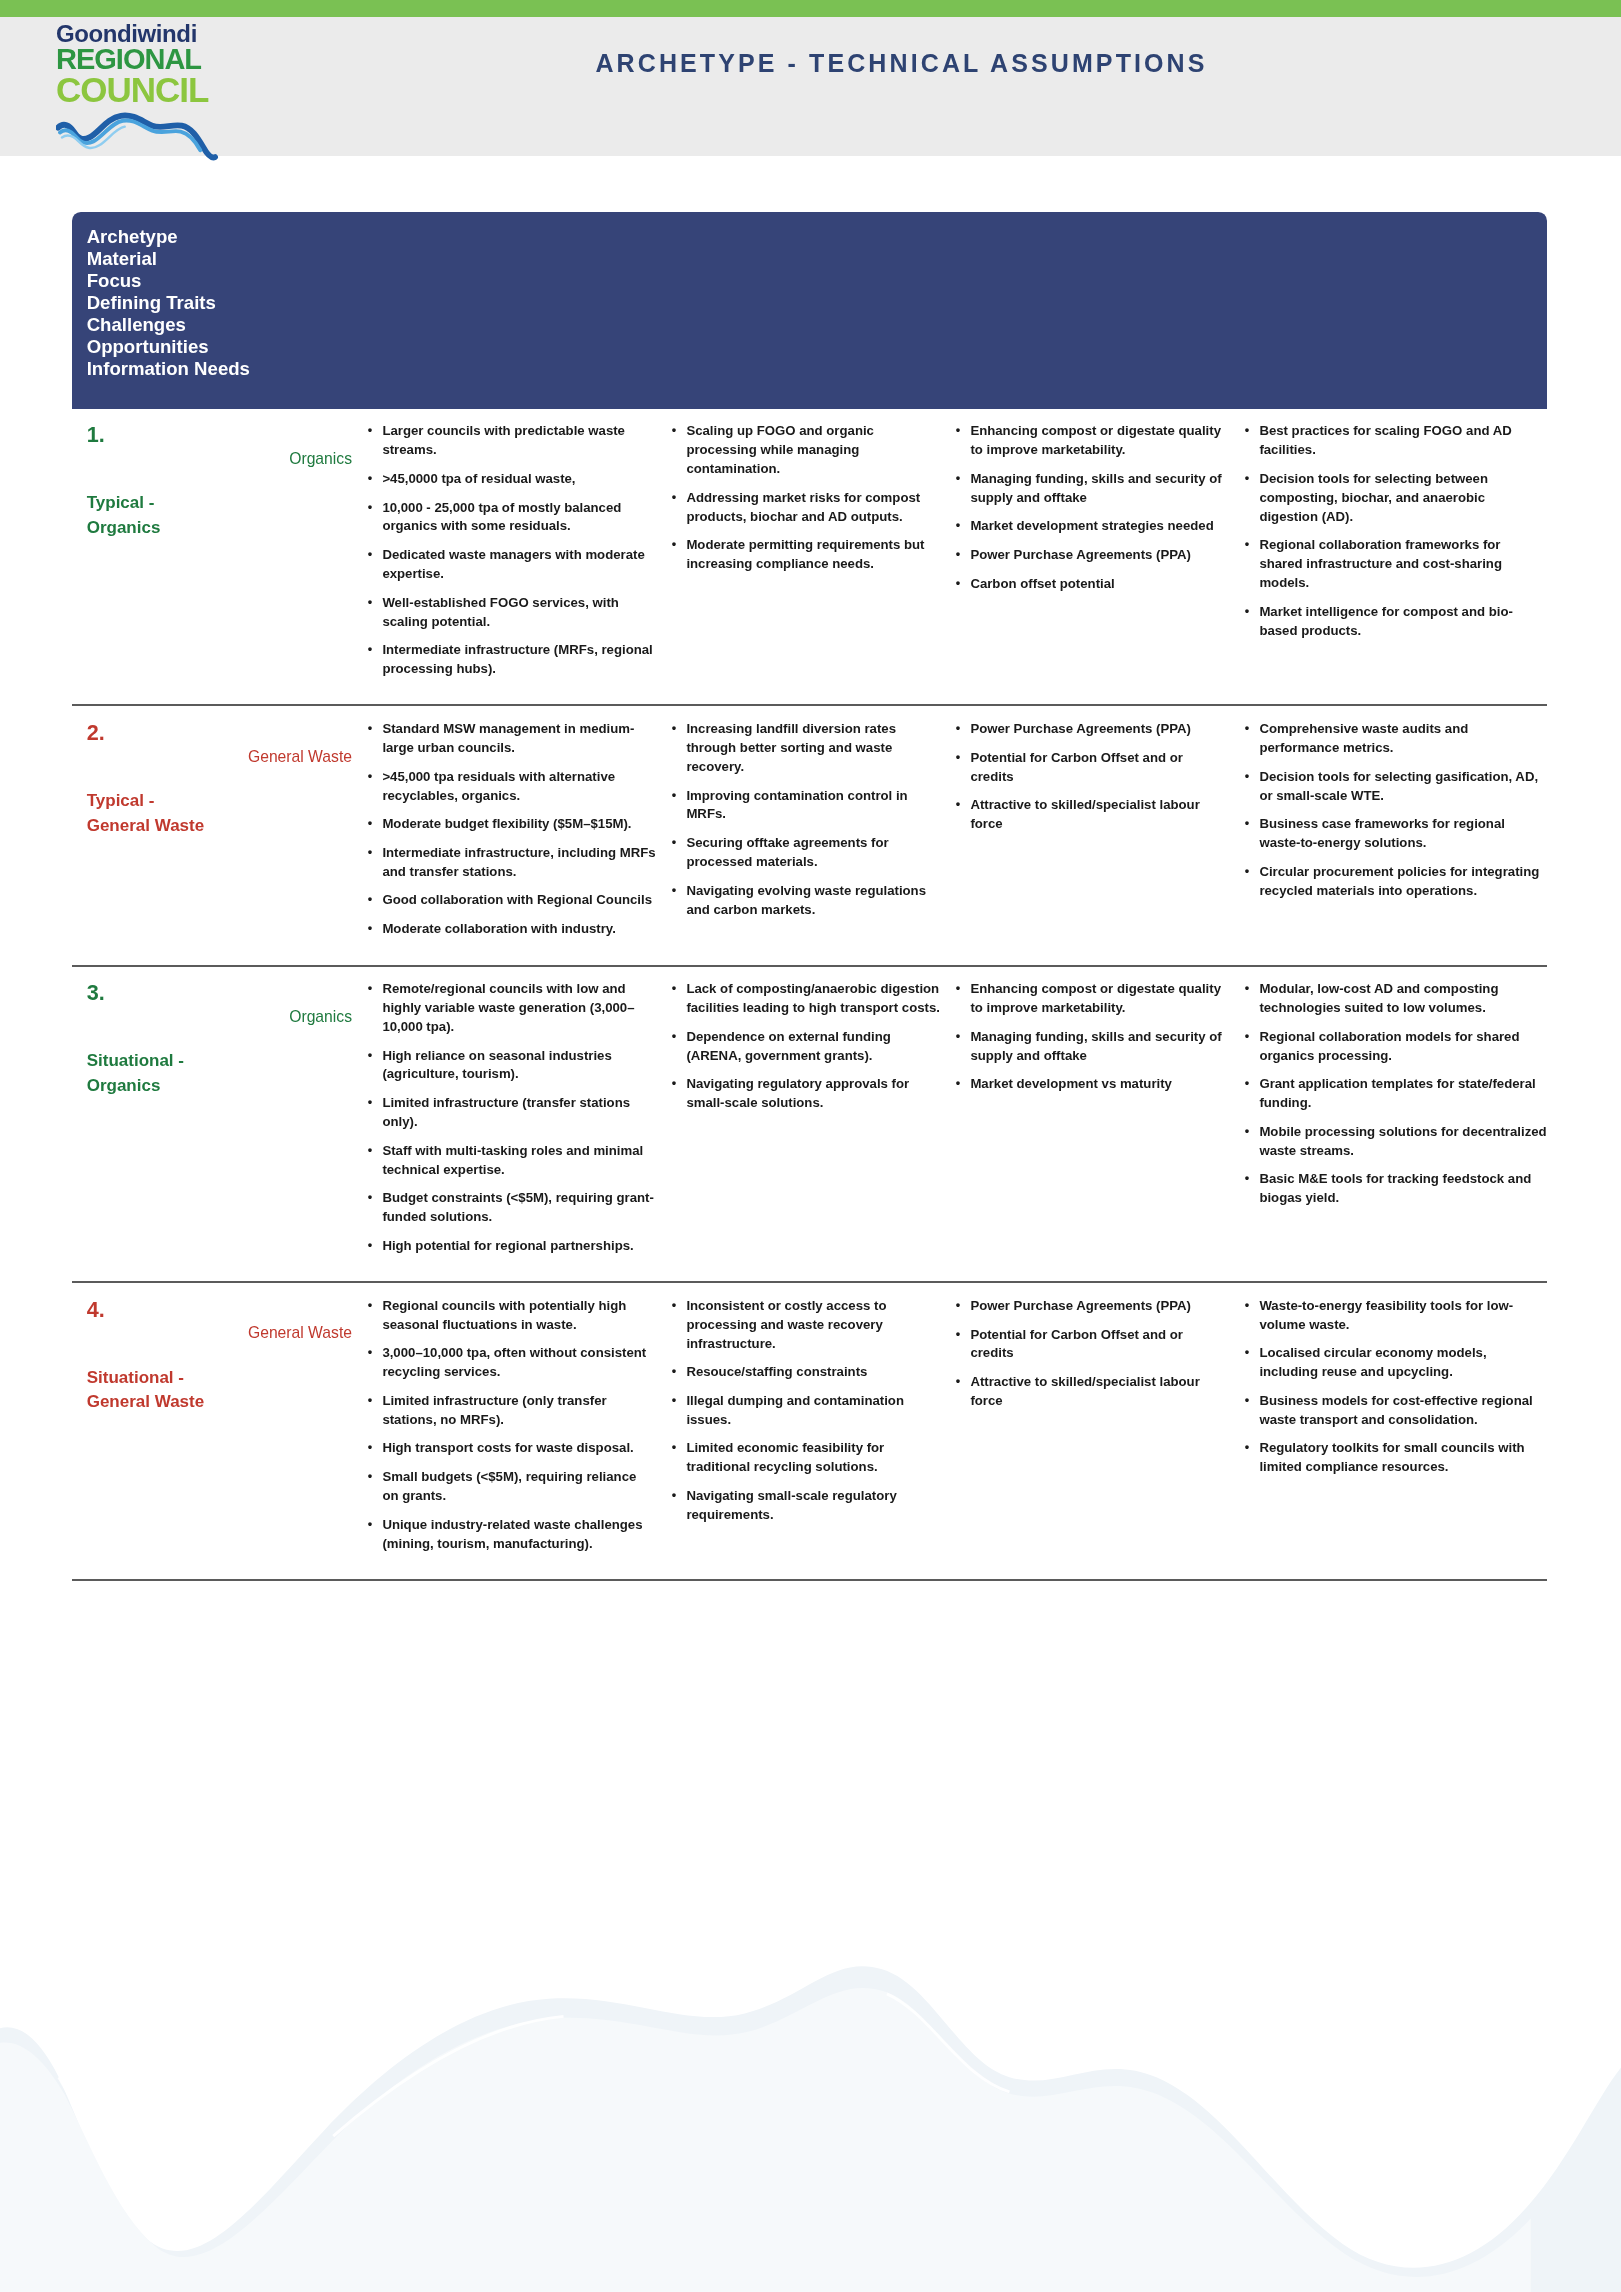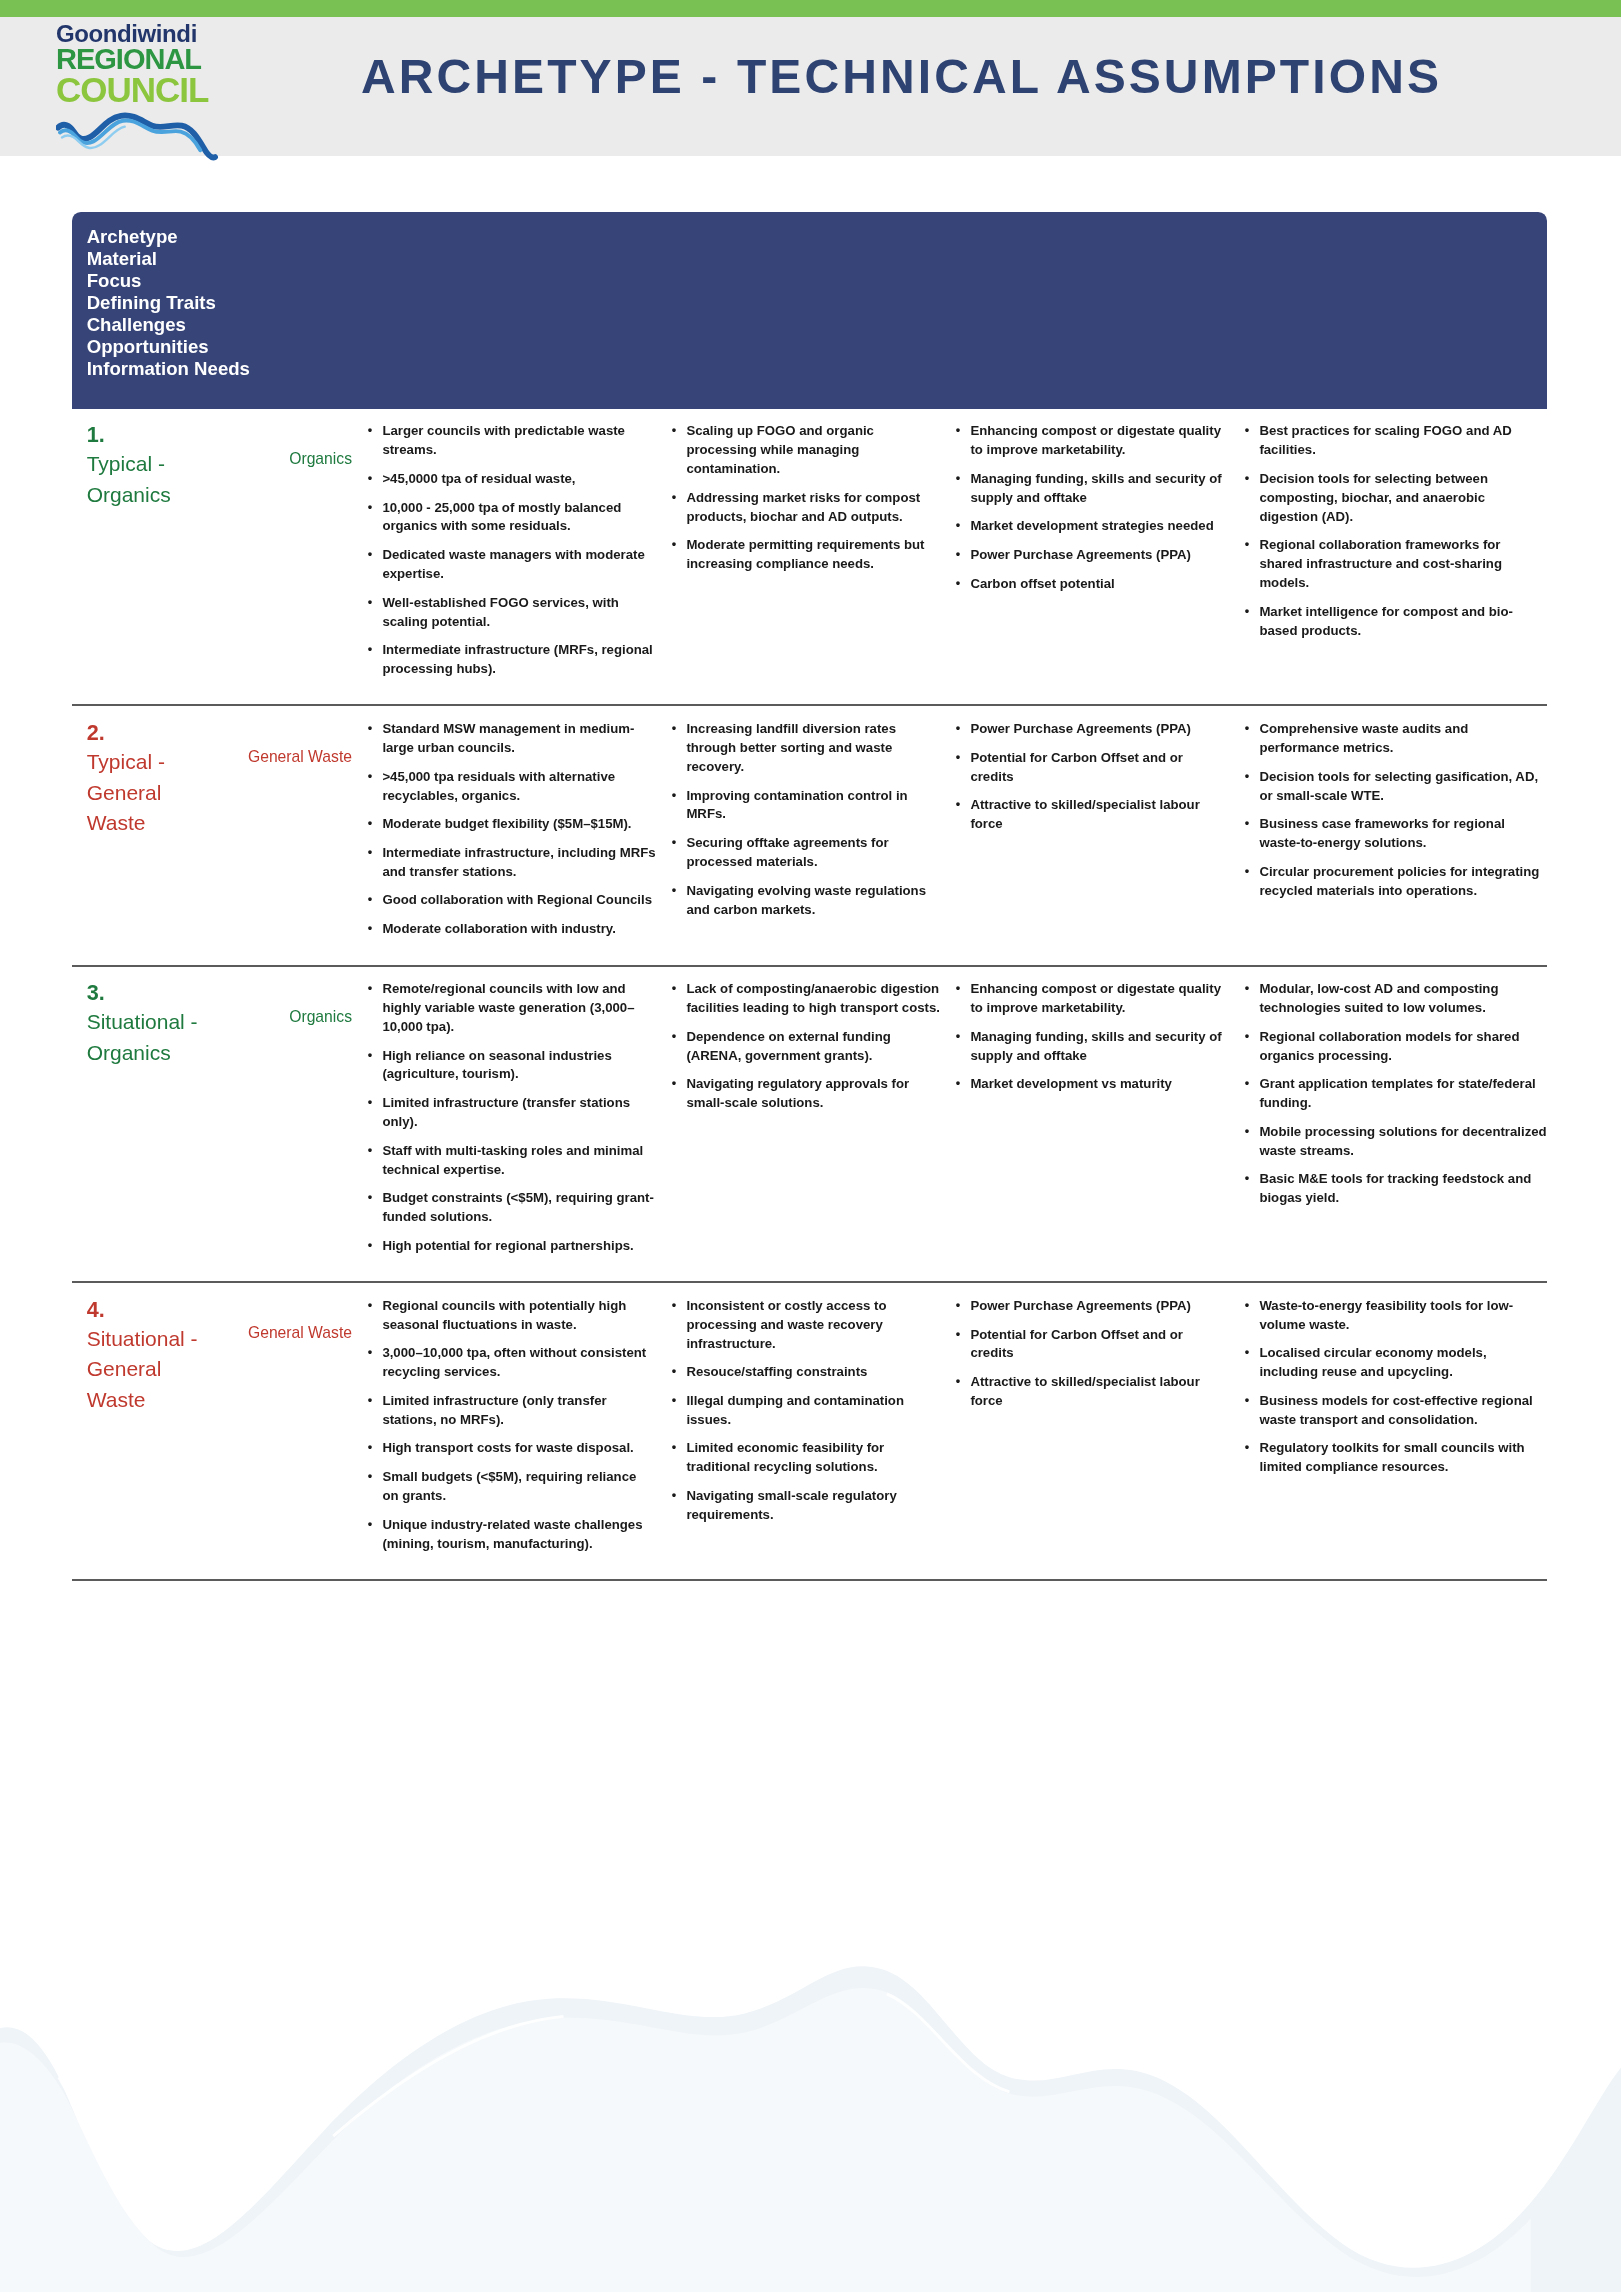--- a/index.html
+++ b/index.html
@@ -70,21 +70,21 @@
     width: 163px;
     height: 53px;
   }
 
   .doc-title {
     position: absolute;
     top: 49px;
     left: 279px;
     width: 1245px;
     text-align: center;
-    font-size: 48px;
+    font-size: 25px;
     font-weight: bold;
     letter-spacing: 3.1px;
     color: #2e4372;
     font-family: "Liberation Sans", sans-serif;
     z-index: 5;
   }
 
   
   .table-wrap {
     position: absolute;
@@ -122,23 +122,24 @@
   .c-chal  { width: 284px; }
   .c-opp   { width: 289px; }
   .c-info  { width: 318px; }
 
   .arch-num {
     font-size: 21.6px;
     font-weight: bold;
     line-height: 1.25;
   }
   .arch-name {
-    font-size: 21px;
-    font-weight: normal;
+    font-size: 17px;
+    font-weight: bold;
     line-height: 1.45;
+    margin-top: 42px;
   }
   .mat-label {
     font-size: 15.7px;
     font-weight: normal;
     line-height: 1.45;
     padding-top: 25.5px;
     text-align: right;
   }
 
   .green-txt { color: #1f7a3f; }

